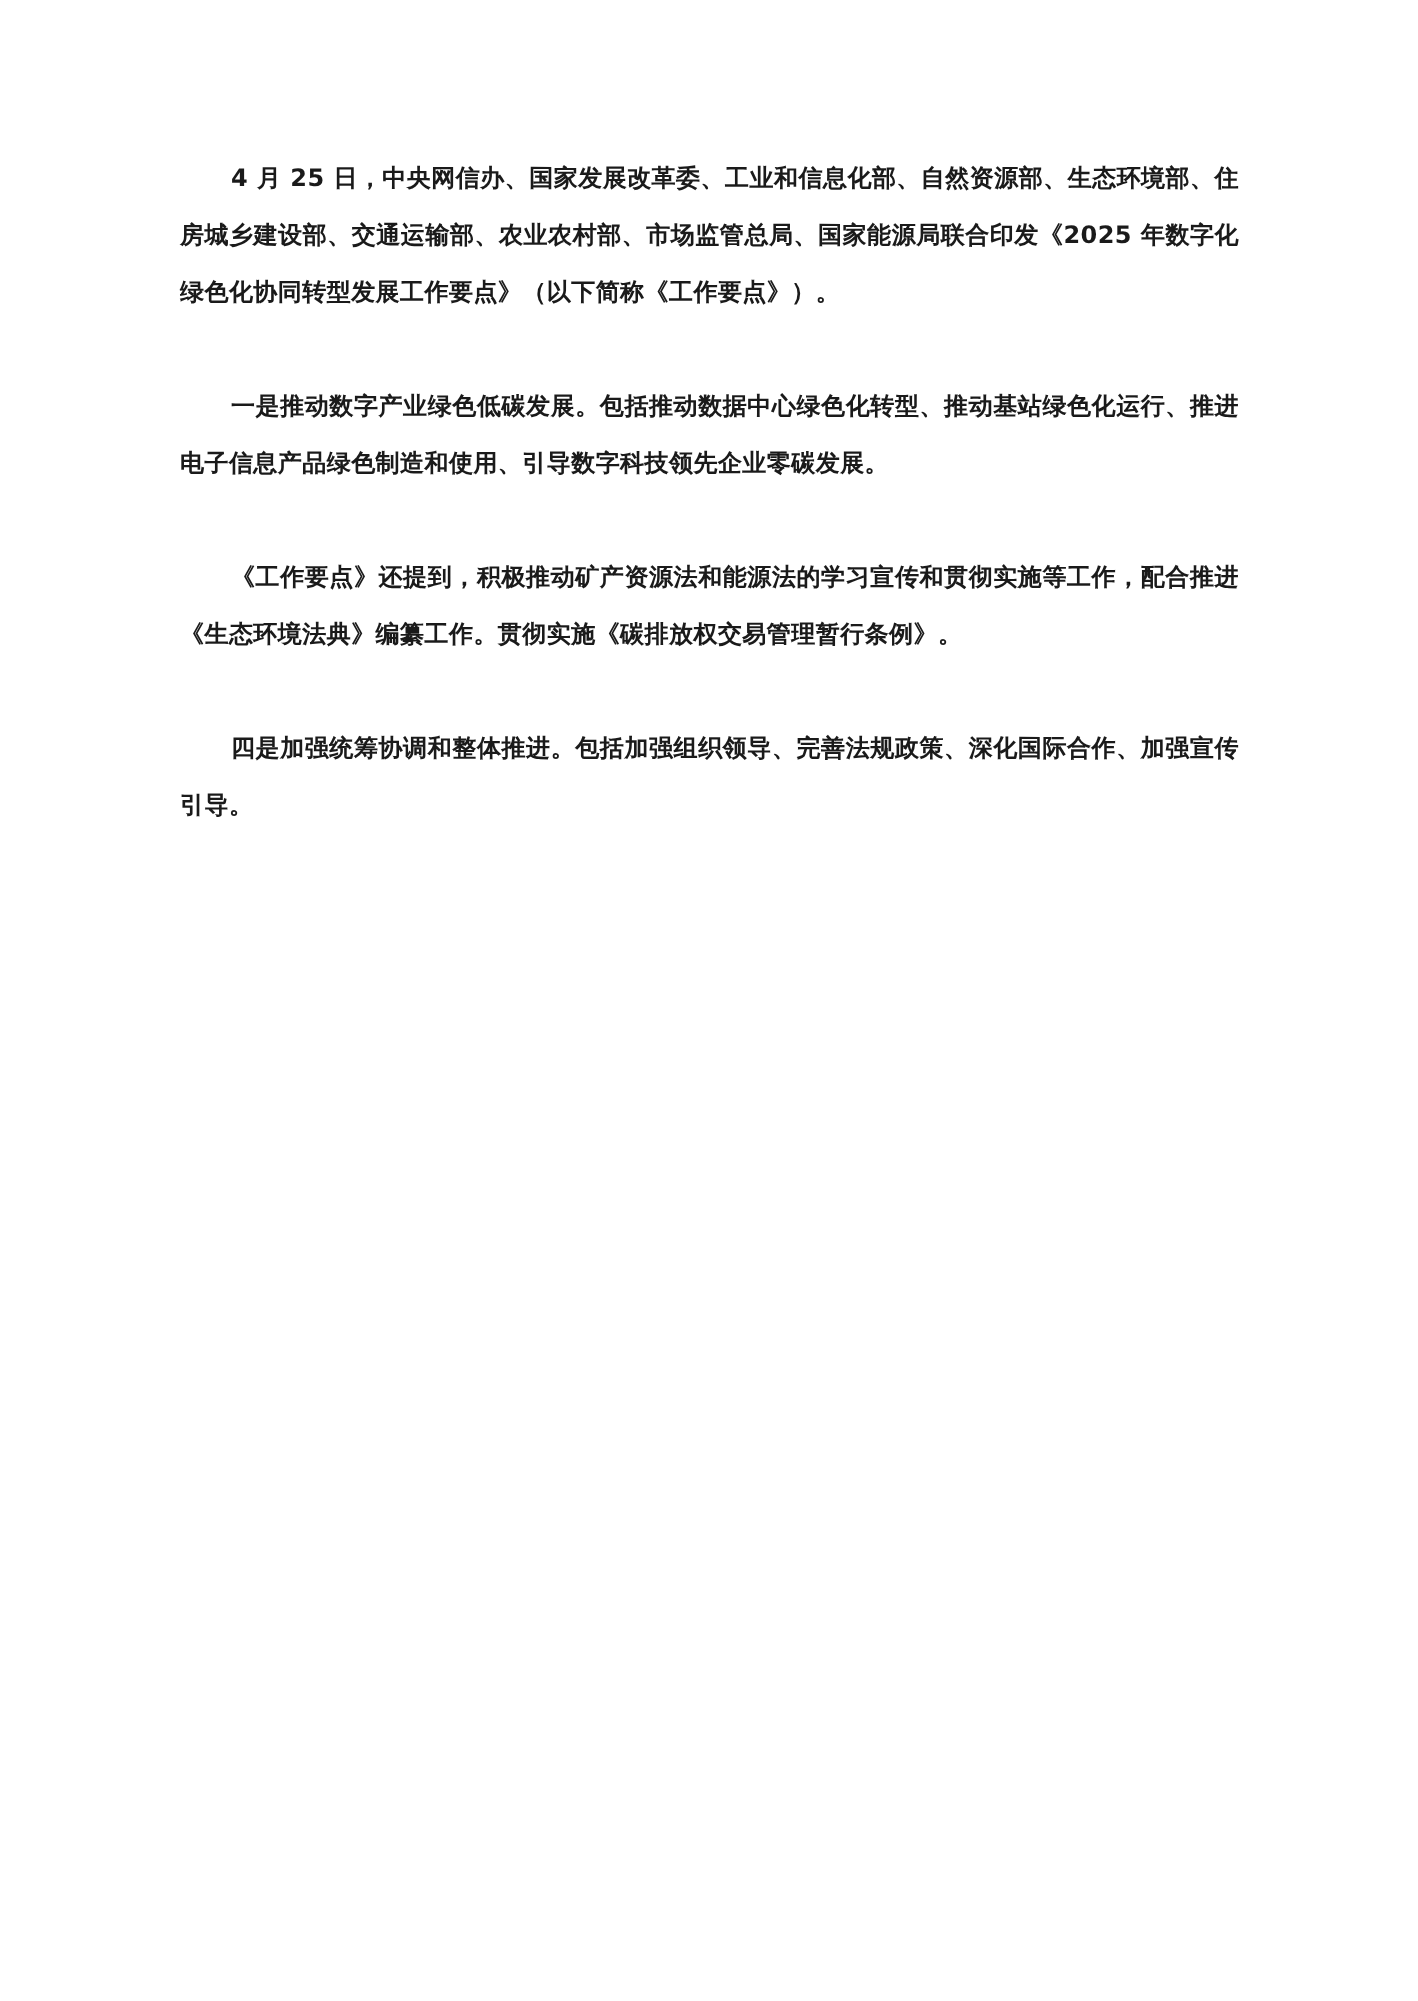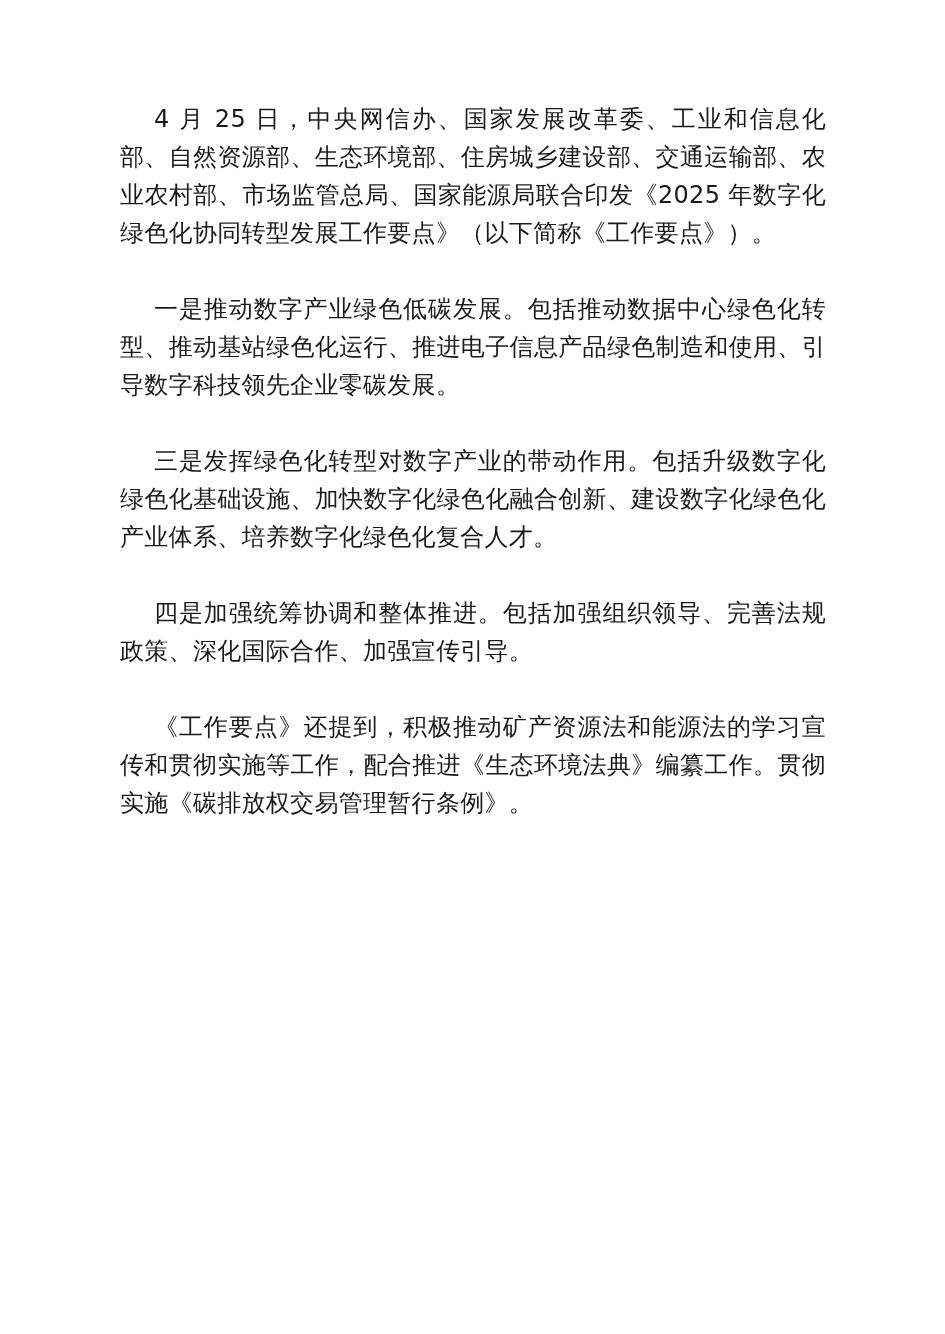--- a/index.html
+++ b/index.html
@@ -1,26 +1,26 @@
 <!DOCTYPE html>
 <html><head>
   <meta charset="utf-8">
   <style>
     html, body { margin: 0; padding: 0; background: #ffffff; }
     body { width: 945px; height: 1334px; position: relative; overflow: hidden; }
     .page {
       position: absolute; left: 120px; top: 100px; width: 706px;
       font-family: "DejaVu Sans", "Liberation Sans", sans-serif;
-      font-size: 24px; color: #1a1a1a; line-height: 38px;
+      font-size: 16px; color: #1a1a1a; line-height: 38px;
       letter-spacing: 0.3px;
+      font-weight: bold;
     }
     .para { margin: 0 0 38px 0; text-indent: 34px; text-align: justify; }
   </style>
 </head>
 <body>
 
 <div class="page">
   <p class="para">4 月 25 日，中央网信办、国家发展改革委、工业和信息化部、自然资源部、生态环境部、住房城乡建设部、交通运输部、农业农村部、市场监管总局、国家能源局联合印发《2025 年数字化绿色化协同转型发展工作要点》（以下简称《工作要点》）。</p>
   <p class="para">一是推动数字产业绿色低碳发展。包括推动数据中心绿色化转型、推动基站绿色化运行、推进电子信息产品绿色制造和使用、引导数字科技领先企业零碳发展。</p>
-  <p class="para">三是发挥绿色化转型对数字产业的带动作用。包括升级数字化绿色化基础设施、加快数字化绿色化融合创新、建设数字化绿色化产业体系、培养数字化绿色化复合人才。</p>
+  <p class="para">《工作要点》还提到，积极推动矿产资源法和能源法的学习宣传和贯彻实施等工作，配合推进《生态环境法典》编纂工作。贯彻实施《碳排放权交易管理暂行条例》。</p>
   <p class="para">四是加强统筹协调和整体推进。包括加强组织领导、完善法规政策、深化国际合作、加强宣传引导。</p>
-  <p class="para">《工作要点》还提到，积极推动矿产资源法和能源法的学习宣传和贯彻实施等工作，配合推进《生态环境法典》编纂工作。贯彻实施《碳排放权交易管理暂行条例》。</p>
 </div>
 
 </body></html>

